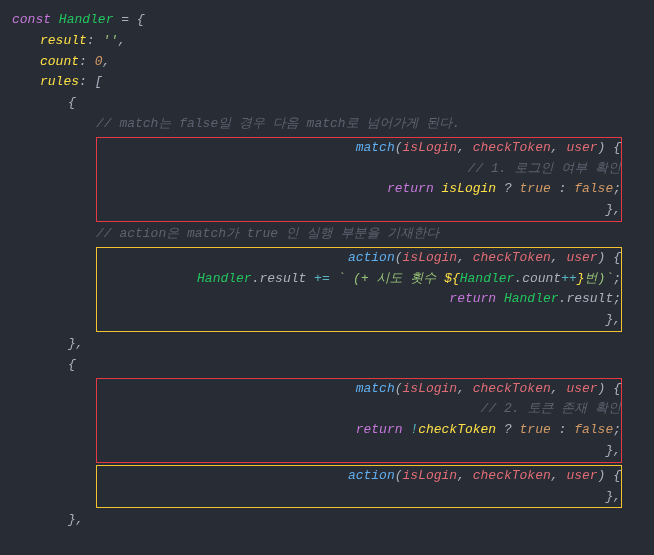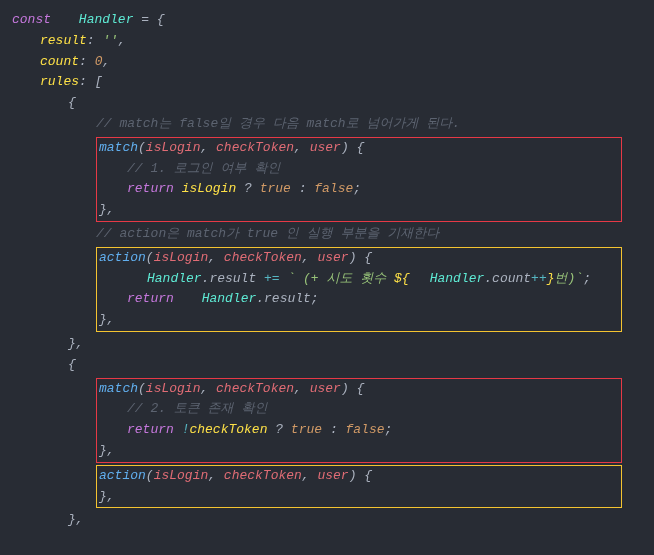--- a/index.html
+++ b/index.html
@@ -10,21 +10,21 @@
     line-height: 1.6;
     color: #abb2bf;
     padding: 10px 12px;
     width: 654px;
     height: 555px;
     overflow: hidden;
     font-style: italic;
   }
   .line { white-space: pre; }
   .kw-const { color: #c678dd; }
-  .identifier { color: #5eead4; margin-left: 20px; }
+  .identifier { color: #22c55e; }
   .prop { color: #fde047; }
   .punct { color: #abb2bf; }
   .string { color: #98c379; }
   .number { color: #d19a66; }
   .boolean { color: #d19a66; }
   .comment { color: #5c6370; }
   .method { color: #61afef; }
   .param { color: #e06c75; font-style: italic; }
   .kw-return { color: #c678dd; }
   .kw-new { color: #c678dd; }
@@ -33,21 +33,21 @@
   .box {
     border: 1.5px solid;
     margin: 2px 0;
     padding: 0;
   }
   .box-red { border-color: #e63946; }
   .box-yellow { border-color: #f4c430; }
   .indent1 { padding-left: 28px; }
   .indent2 { padding-left: 56px; }
   .indent3 { padding-left: 84px; }
-  .box-wrap3 { margin-left: 84px; margin-right: 20px; }
+  .box-wrap3 { margin-left: 84px; margin-right: 20px; text-align: right; }
   .inbox0 { padding-left: 2px; }
   .inbox1 { padding-left: 30px; }
 </style>
 </head>
 <body>
 
 <div>
 
 <div class="line"><span class="kw-const">const</span><span> </span><span class="identifier">Handler</span><span class="punct"> = {</span></div>
 

